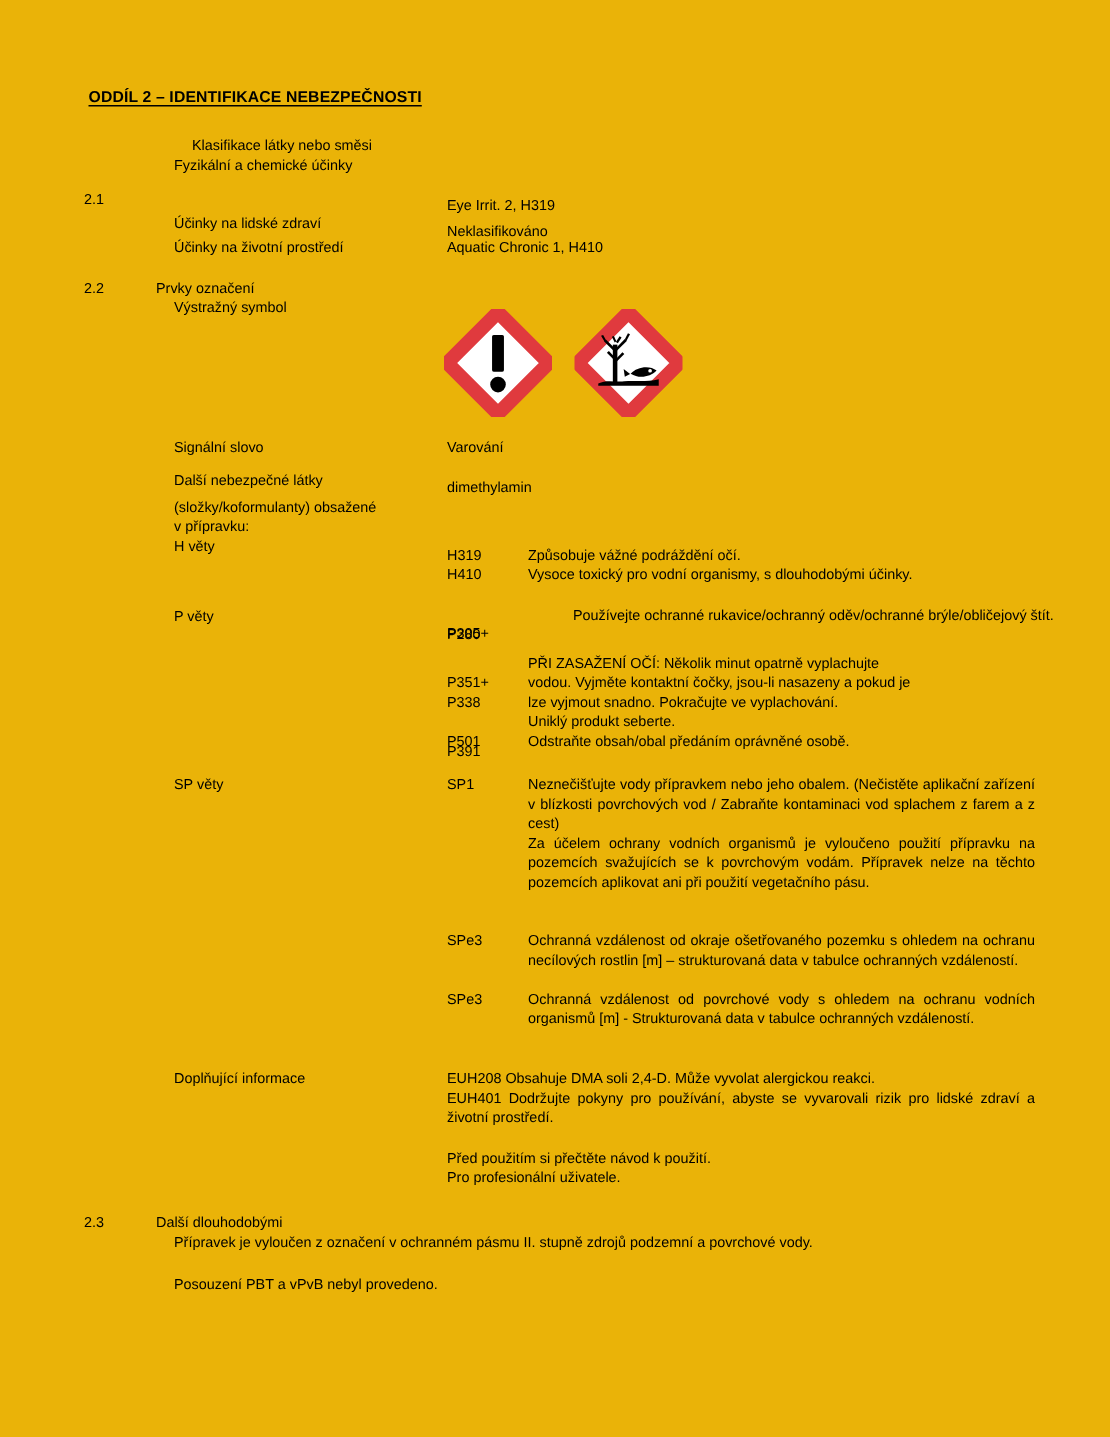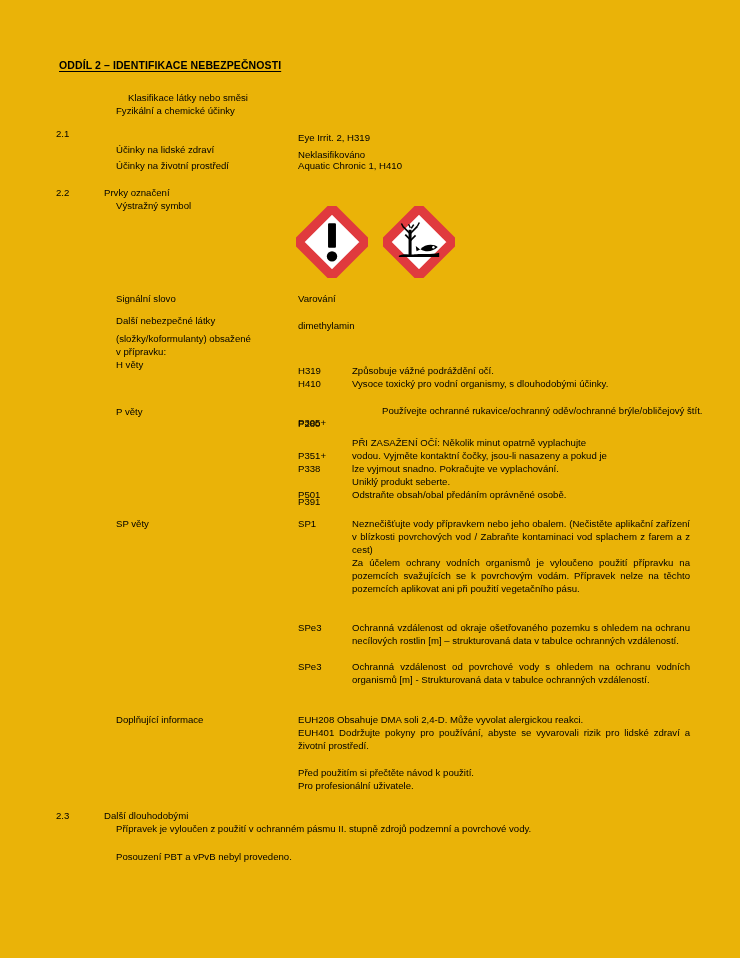--- a/index.html
+++ b/index.html
@@ -224,17 +224,17 @@
   <div class="lvl2" style="top:713px;">Doplňující informace</div>
 
   <div class="txt txt-wide nowrap" style="top:713px;">EUH208 Obsahuje DMA soli 2,4-D. Může vyvolat alergickou reakci.</div>
   <div class="txt txt-wide just" style="top:726px;">EUH401 Dodržujte pokyny pro používání, abyste se vyvarovali rizik pro lidské zdraví a životní prostředí.</div>
   <div class="txt txt-wide nowrap" style="top:766px;">Před použitím si přečtěte návod k použití.</div>
   <div class="txt txt-wide nowrap" style="top:779px;">Pro profesionální uživatele.</div>
 
   <div class="num" style="top:809px;">2.3</div>
   <div class="lvl1" style="top:809px;">Další dlouhodobými</div>
 
-  <div class="lvl2" style="top:822px;">Přípravek je vyloučen z použití v ochranném pásmu II. stupně zdrojů podzemní a povrchové vody.</div>
+  <div class="lvl2" style="top:822px;">Přípravek je vyloučen z označení v ochranném pásmu II. stupně zdrojů podzemní a povrchové vody.</div>
   <div class="lvl2" style="top:850px;">Posouzení PBT a vPvB nebyl provedeno.</div>
 
  </div>
 </div>
 
 </body></html>

